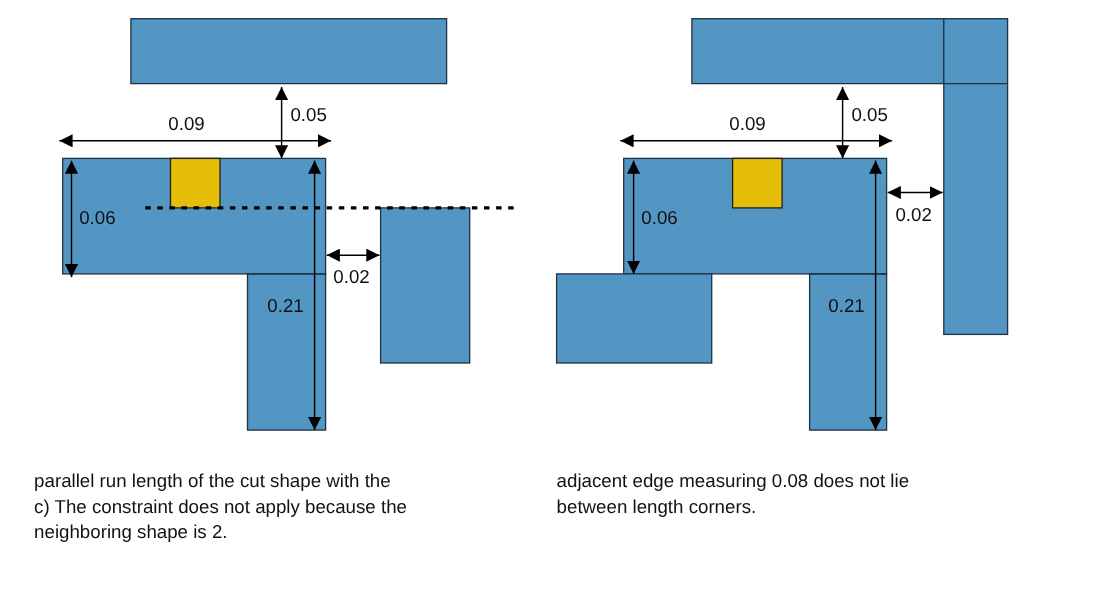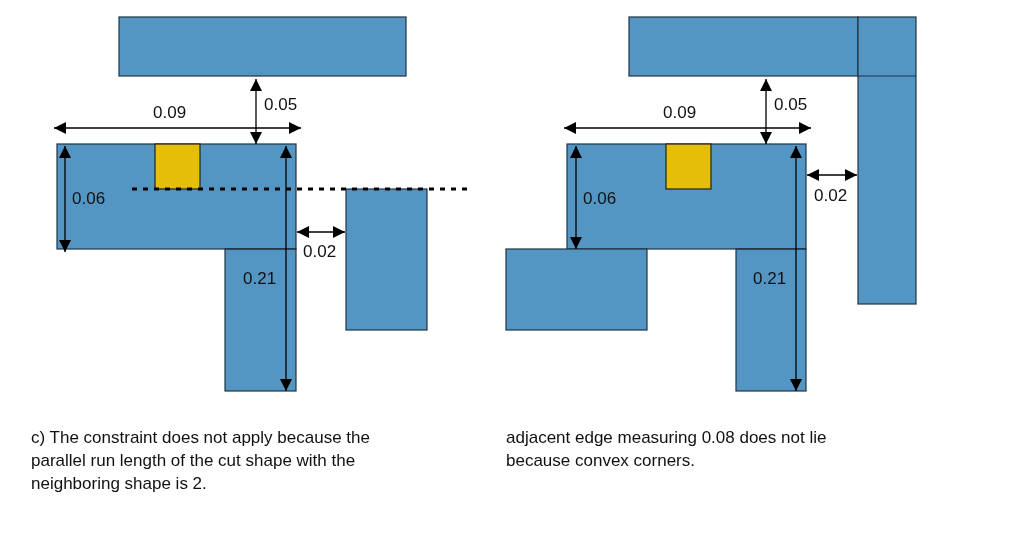--- a/index.html
+++ b/index.html
@@ -70,21 +70,21 @@
 
     <line class="dim" x1="796" y1="146" x2="796" y2="391" marker-start="url(#ah)" marker-end="url(#ah)"></line>
     <text class="lbl" x="753" y="284">0.21</text>
 
     <line class="dim" x1="807" y1="175" x2="857" y2="175" marker-start="url(#ah)" marker-end="url(#ah)"></line>
     <text class="lbl" x="814" y="201">0.02</text>
   </g>
 </svg>
 
 <div class="caption" style="left:31px; top:426px;">
+  <div>parallel run length of the cut shape with the</div>
   <div>c) The constraint does not apply because the</div>
-  <div>parallel run length of the cut shape with the</div>
   <div>neighboring shape is 2.</div>
 </div>
 
 <div class="caption" style="left:506px; top:426px;">
   <div>adjacent edge measuring 0.08 does not lie</div>
-  <div>because convex corners.</div>
+  <div>between length corners.</div>
 </div>
 
 </body></html>

